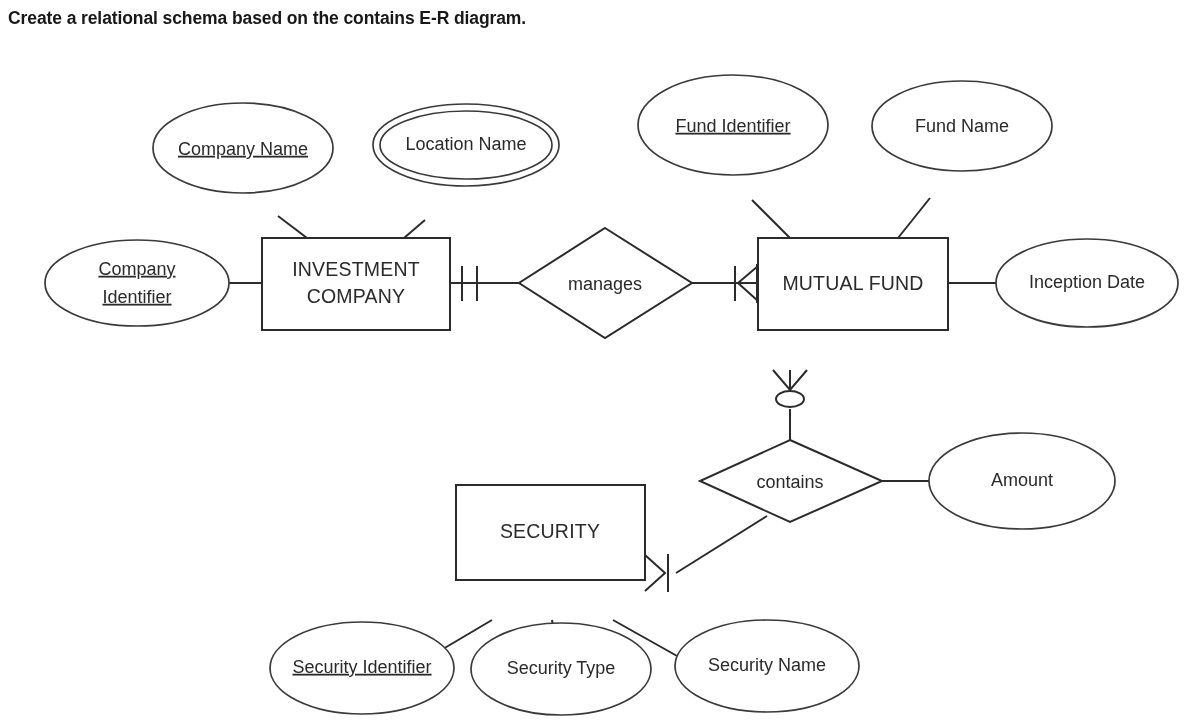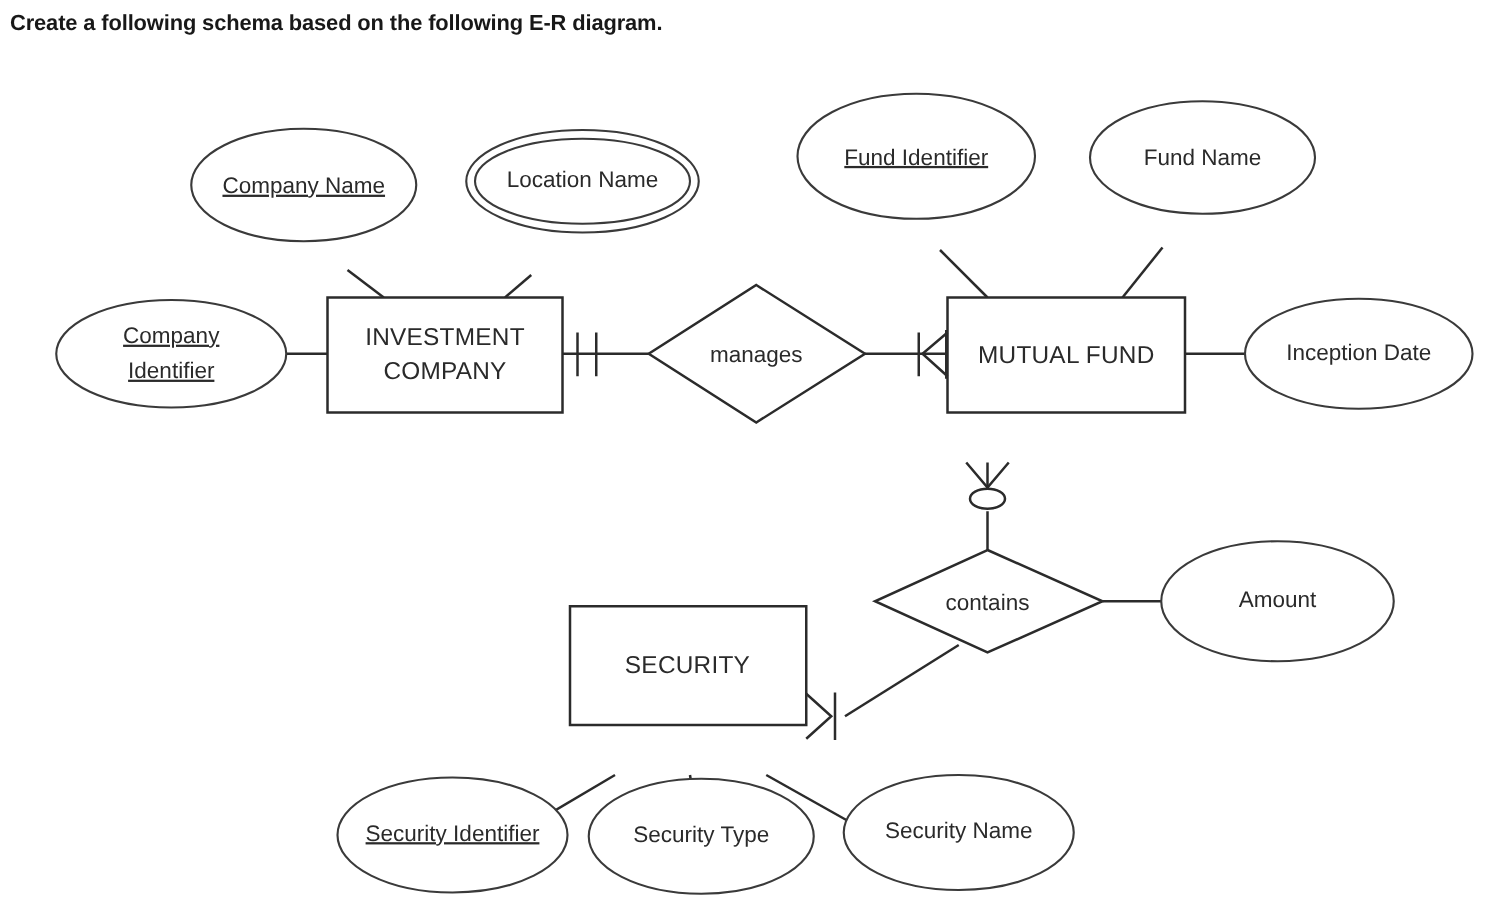--- a/index.html
+++ b/index.html
@@ -88,21 +88,21 @@
   }
   text.underlined {
     text-decoration: underline;
     text-decoration-thickness: 1.6px;
     text-underline-offset: 2.5px;
   }
 </style>
 </head>
 <body>
 
-<div id="prompt-heading">Create a following schema based on the following E-R diagram.</div>
+<div id="prompt-heading">Create a relational schema based on the contains E-R diagram.</div>
 
 <svg id="er-canvas" viewBox="0 0 1188 684" xmlns="http://www.w3.org/2000/svg">
 
   <g>
 
     <line class="connector" x1="278" y1="176" x2="307" y2="198"></line>
 
     <line class="connector" x1="425" y1="180" x2="404" y2="198"></line>
 
     <line class="connector" x1="228" y1="243" x2="262" y2="243"></line>

